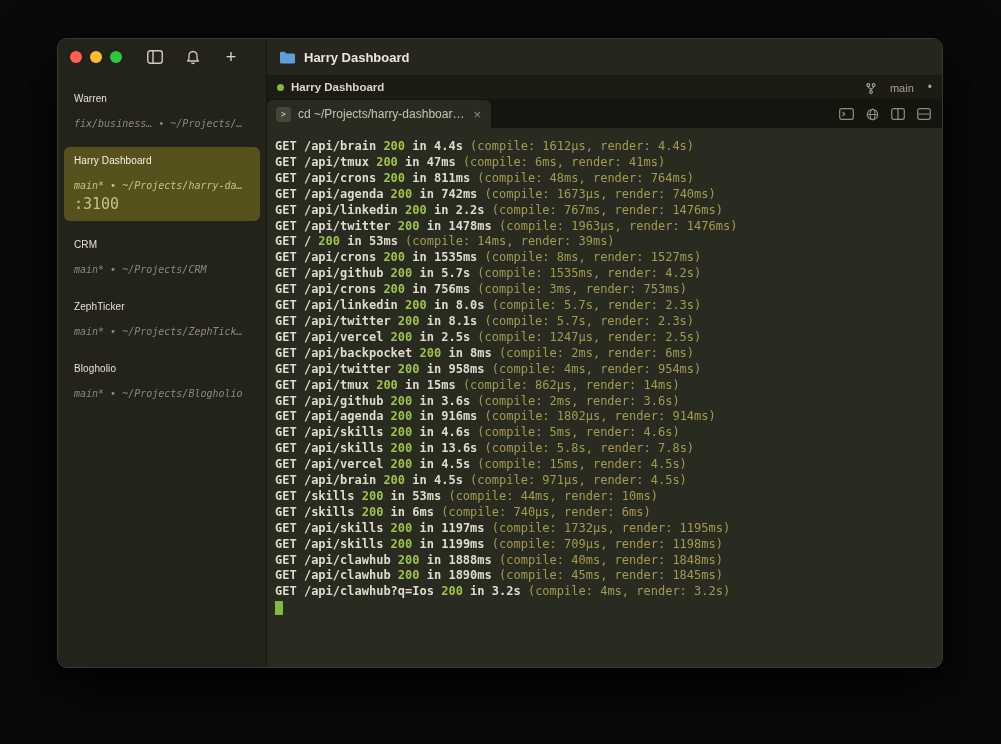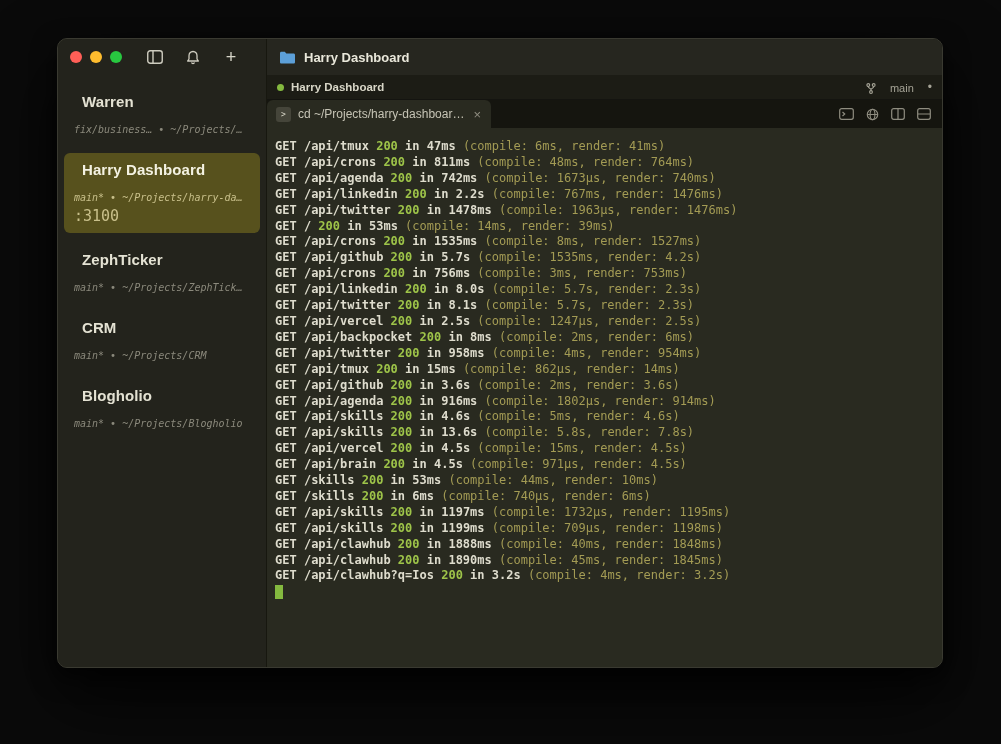--- a/index.html
+++ b/index.html
@@ -24,21 +24,21 @@
   .titlebar-main { flex:1; display:flex; align-items:center; gap:8px; padding:0 12px; background:#26261f; border-left:1px solid #17170f; }
   .titlebar-main .wtitle { color:#e9e7da; font-size:13px; font-weight:bold; }
 
   
   .body-split { flex:1; display:flex; min-height:0; }
 
   
   .sidebar { width:208px; flex:0 0 208px; background:#23231c; padding:8px 0; overflow:hidden; }
   .side-item { margin:2px 6px 10px 6px; padding:8px 10px; border-radius:6px; cursor:default; }
   .side-item.selected { background:#57511d; }
-  .side-title { font-size:15px; font-weight:bold; color:#e4e2d3; letter-spacing:.1px;margin-left:8px; }
+  .side-title { font-size:10px; font-weight:normal; color:#e4e2d3; letter-spacing:.1px; }
   .side-item.selected .side-title { color:#f4f2e2; }
   .side-sub { margin-top:14px; font-family:"DejaVu Sans Mono", monospace; font-size:10px; color:#8b897c; white-space:nowrap; overflow:hidden;font-style:italic; }
   .side-item.selected .side-sub { color:#c9c08b; }
   .side-port { margin-top:4px; font-family:"DejaVu Sans Mono", monospace; font-size:15px; color:#c9c08b; }
 
   
   .main-col { flex:1; display:flex; flex-direction:column; min-width:0; border-left:1px solid #17170f; }
 
   .tabstrip { height:25px; flex:0 0 25px; background:#1c1c15; display:flex; align-items:center; justify-content:space-between; padding:0 10px; border-bottom:1px solid #141410; }
   .tabstrip-left { display:flex; align-items:center; gap:7px; }
@@ -109,26 +109,26 @@
         <div class="side-item">
           <div class="side-title">Warren</div>
           <div class="side-sub">fix/business… • ~/Projects/…</div>
         </div>
         <div class="side-item selected">
           <div class="side-title">Harry Dashboard</div>
           <div class="side-sub">main* • ~/Projects/harry-da…</div>
           <div class="side-port">:3100</div>
         </div>
         <div class="side-item">
+          <div class="side-title">CRM</div>
+          <div class="side-sub">main* • ~/Projects/CRM</div>
+        </div>
+        <div class="side-item">
           <div class="side-title">ZephTicker</div>
           <div class="side-sub">main* • ~/Projects/ZephTick…</div>
-        </div>
-        <div class="side-item">
-          <div class="side-title">CRM</div>
-          <div class="side-sub">main* • ~/Projects/CRM</div>
         </div>
         <div class="side-item">
           <div class="side-title">Blogholio</div>
           <div class="side-sub">main* • ~/Projects/Blogholio</div>
         </div>
       </div>
 
     <div class="main-col">
 
       <div class="tabstrip">
@@ -180,20 +180,21 @@
             <svg width="14" height="12" viewBox="0 0 14 12">
                 <rect x="0.7" y="0.7" width="12.6" height="10.6" rx="2" fill="none" stroke="#8f8d80" stroke-width="1.2"></rect>
                 <line x1="1" y1="6" x2="13" y2="6" stroke="#8f8d80" stroke-width="1.2"></line>
               </svg>
           </span>
         </div>
       </div>
 
       <div class="terminal">
         <div id="log-lines">
+            <div class="tline"><span class="b">GET </span><span class="b">/api/brain </span><span class="ok">200</span><span class="b"> in </span><span class="b">4.4s </span><span class="dim">(compile: 1612µs, render: 4.4s)</span></div>
             <div class="tline"><span class="b">GET </span><span class="b">/api/tmux </span><span class="ok">200</span><span class="b"> in </span><span class="b">47ms </span><span class="dim">(compile: 6ms, render: 41ms)</span></div>
             <div class="tline"><span class="b">GET </span><span class="b">/api/crons </span><span class="ok">200</span><span class="b"> in </span><span class="b">811ms </span><span class="dim">(compile: 48ms, render: 764ms)</span></div>
             <div class="tline"><span class="b">GET </span><span class="b">/api/agenda </span><span class="ok">200</span><span class="b"> in </span><span class="b">742ms </span><span class="dim">(compile: 1673µs, render: 740ms)</span></div>
             <div class="tline"><span class="b">GET </span><span class="b">/api/linkedin </span><span class="ok">200</span><span class="b"> in </span><span class="b">2.2s </span><span class="dim">(compile: 767ms, render: 1476ms)</span></div>
             <div class="tline"><span class="b">GET </span><span class="b">/api/twitter </span><span class="ok">200</span><span class="b"> in </span><span class="b">1478ms </span><span class="dim">(compile: 1963µs, render: 1476ms)</span></div>
             <div class="tline"><span class="b">GET </span><span class="b">/ </span><span class="ok">200</span><span class="b"> in </span><span class="b">53ms </span><span class="dim">(compile: 14ms, render: 39ms)</span></div>
             <div class="tline"><span class="b">GET </span><span class="b">/api/crons </span><span class="ok">200</span><span class="b"> in </span><span class="b">1535ms </span><span class="dim">(compile: 8ms, render: 1527ms)</span></div>
             <div class="tline"><span class="b">GET </span><span class="b">/api/github </span><span class="ok">200</span><span class="b"> in </span><span class="b">5.7s </span><span class="dim">(compile: 1535ms, render: 4.2s)</span></div>
             <div class="tline"><span class="b">GET </span><span class="b">/api/crons </span><span class="ok">200</span><span class="b"> in </span><span class="b">756ms </span><span class="dim">(compile: 3ms, render: 753ms)</span></div>
             <div class="tline"><span class="b">GET </span><span class="b">/api/linkedin </span><span class="ok">200</span><span class="b"> in </span><span class="b">8.0s </span><span class="dim">(compile: 5.7s, render: 2.3s)</span></div>

